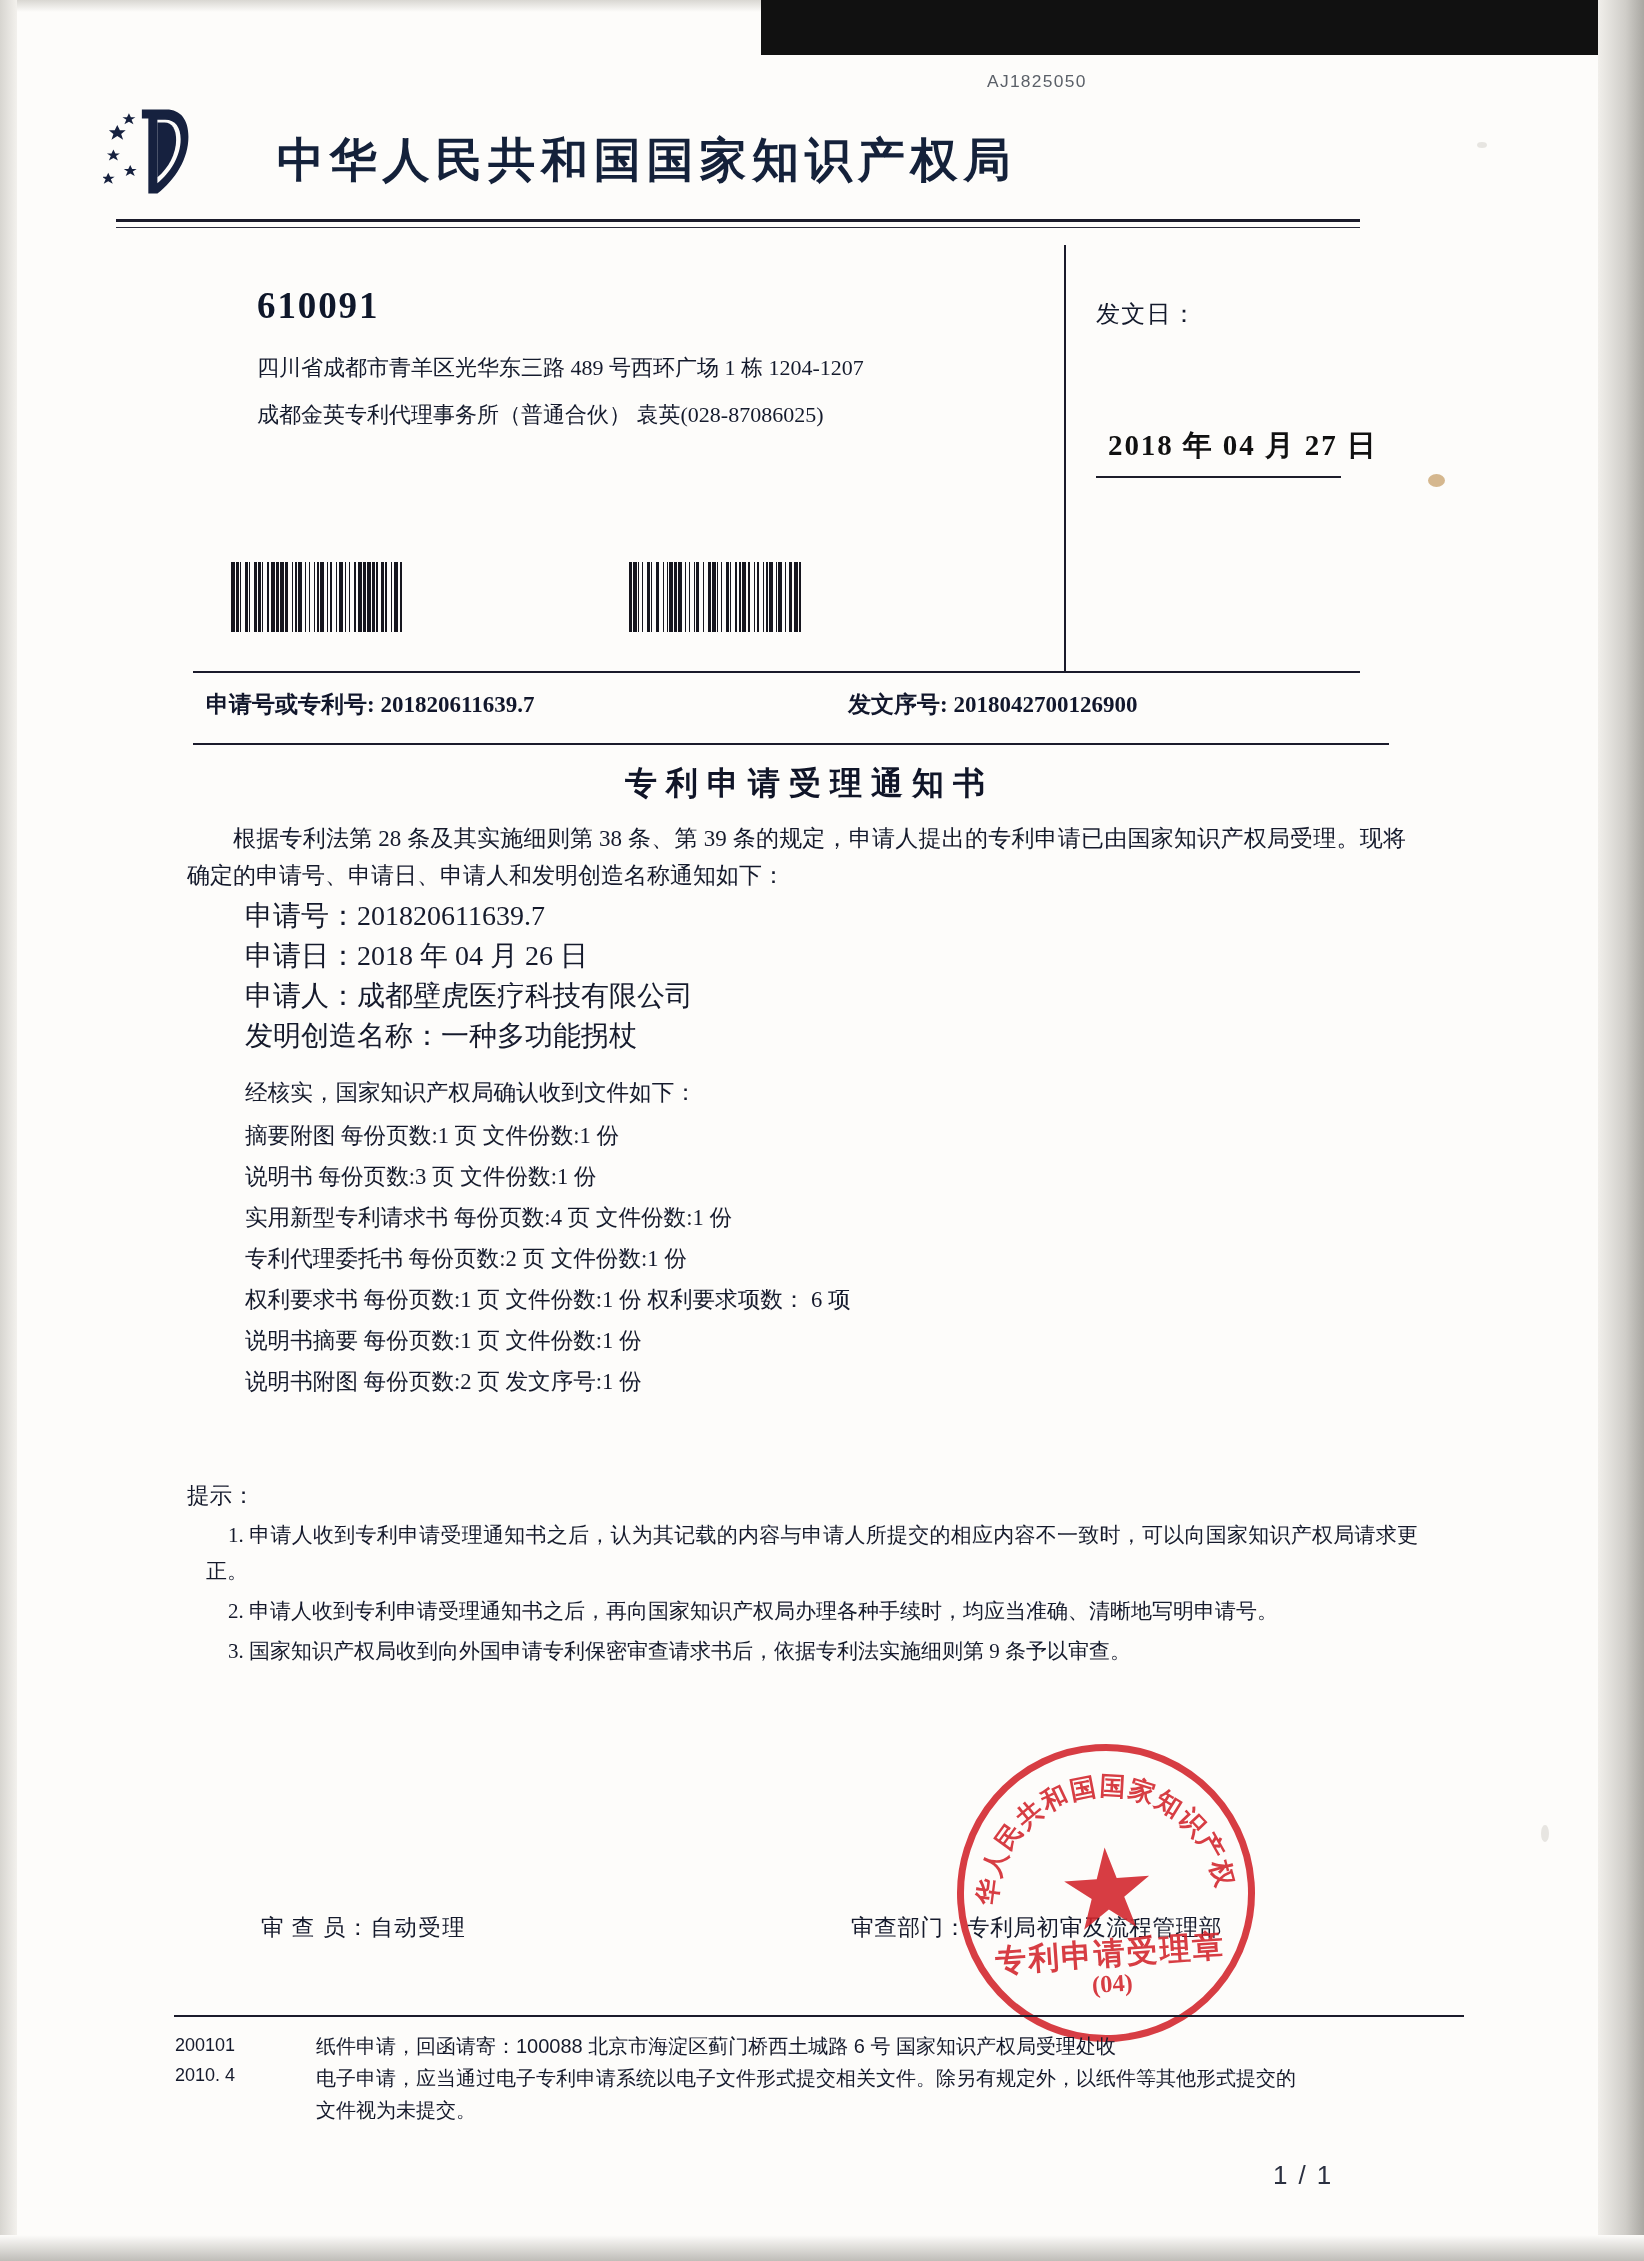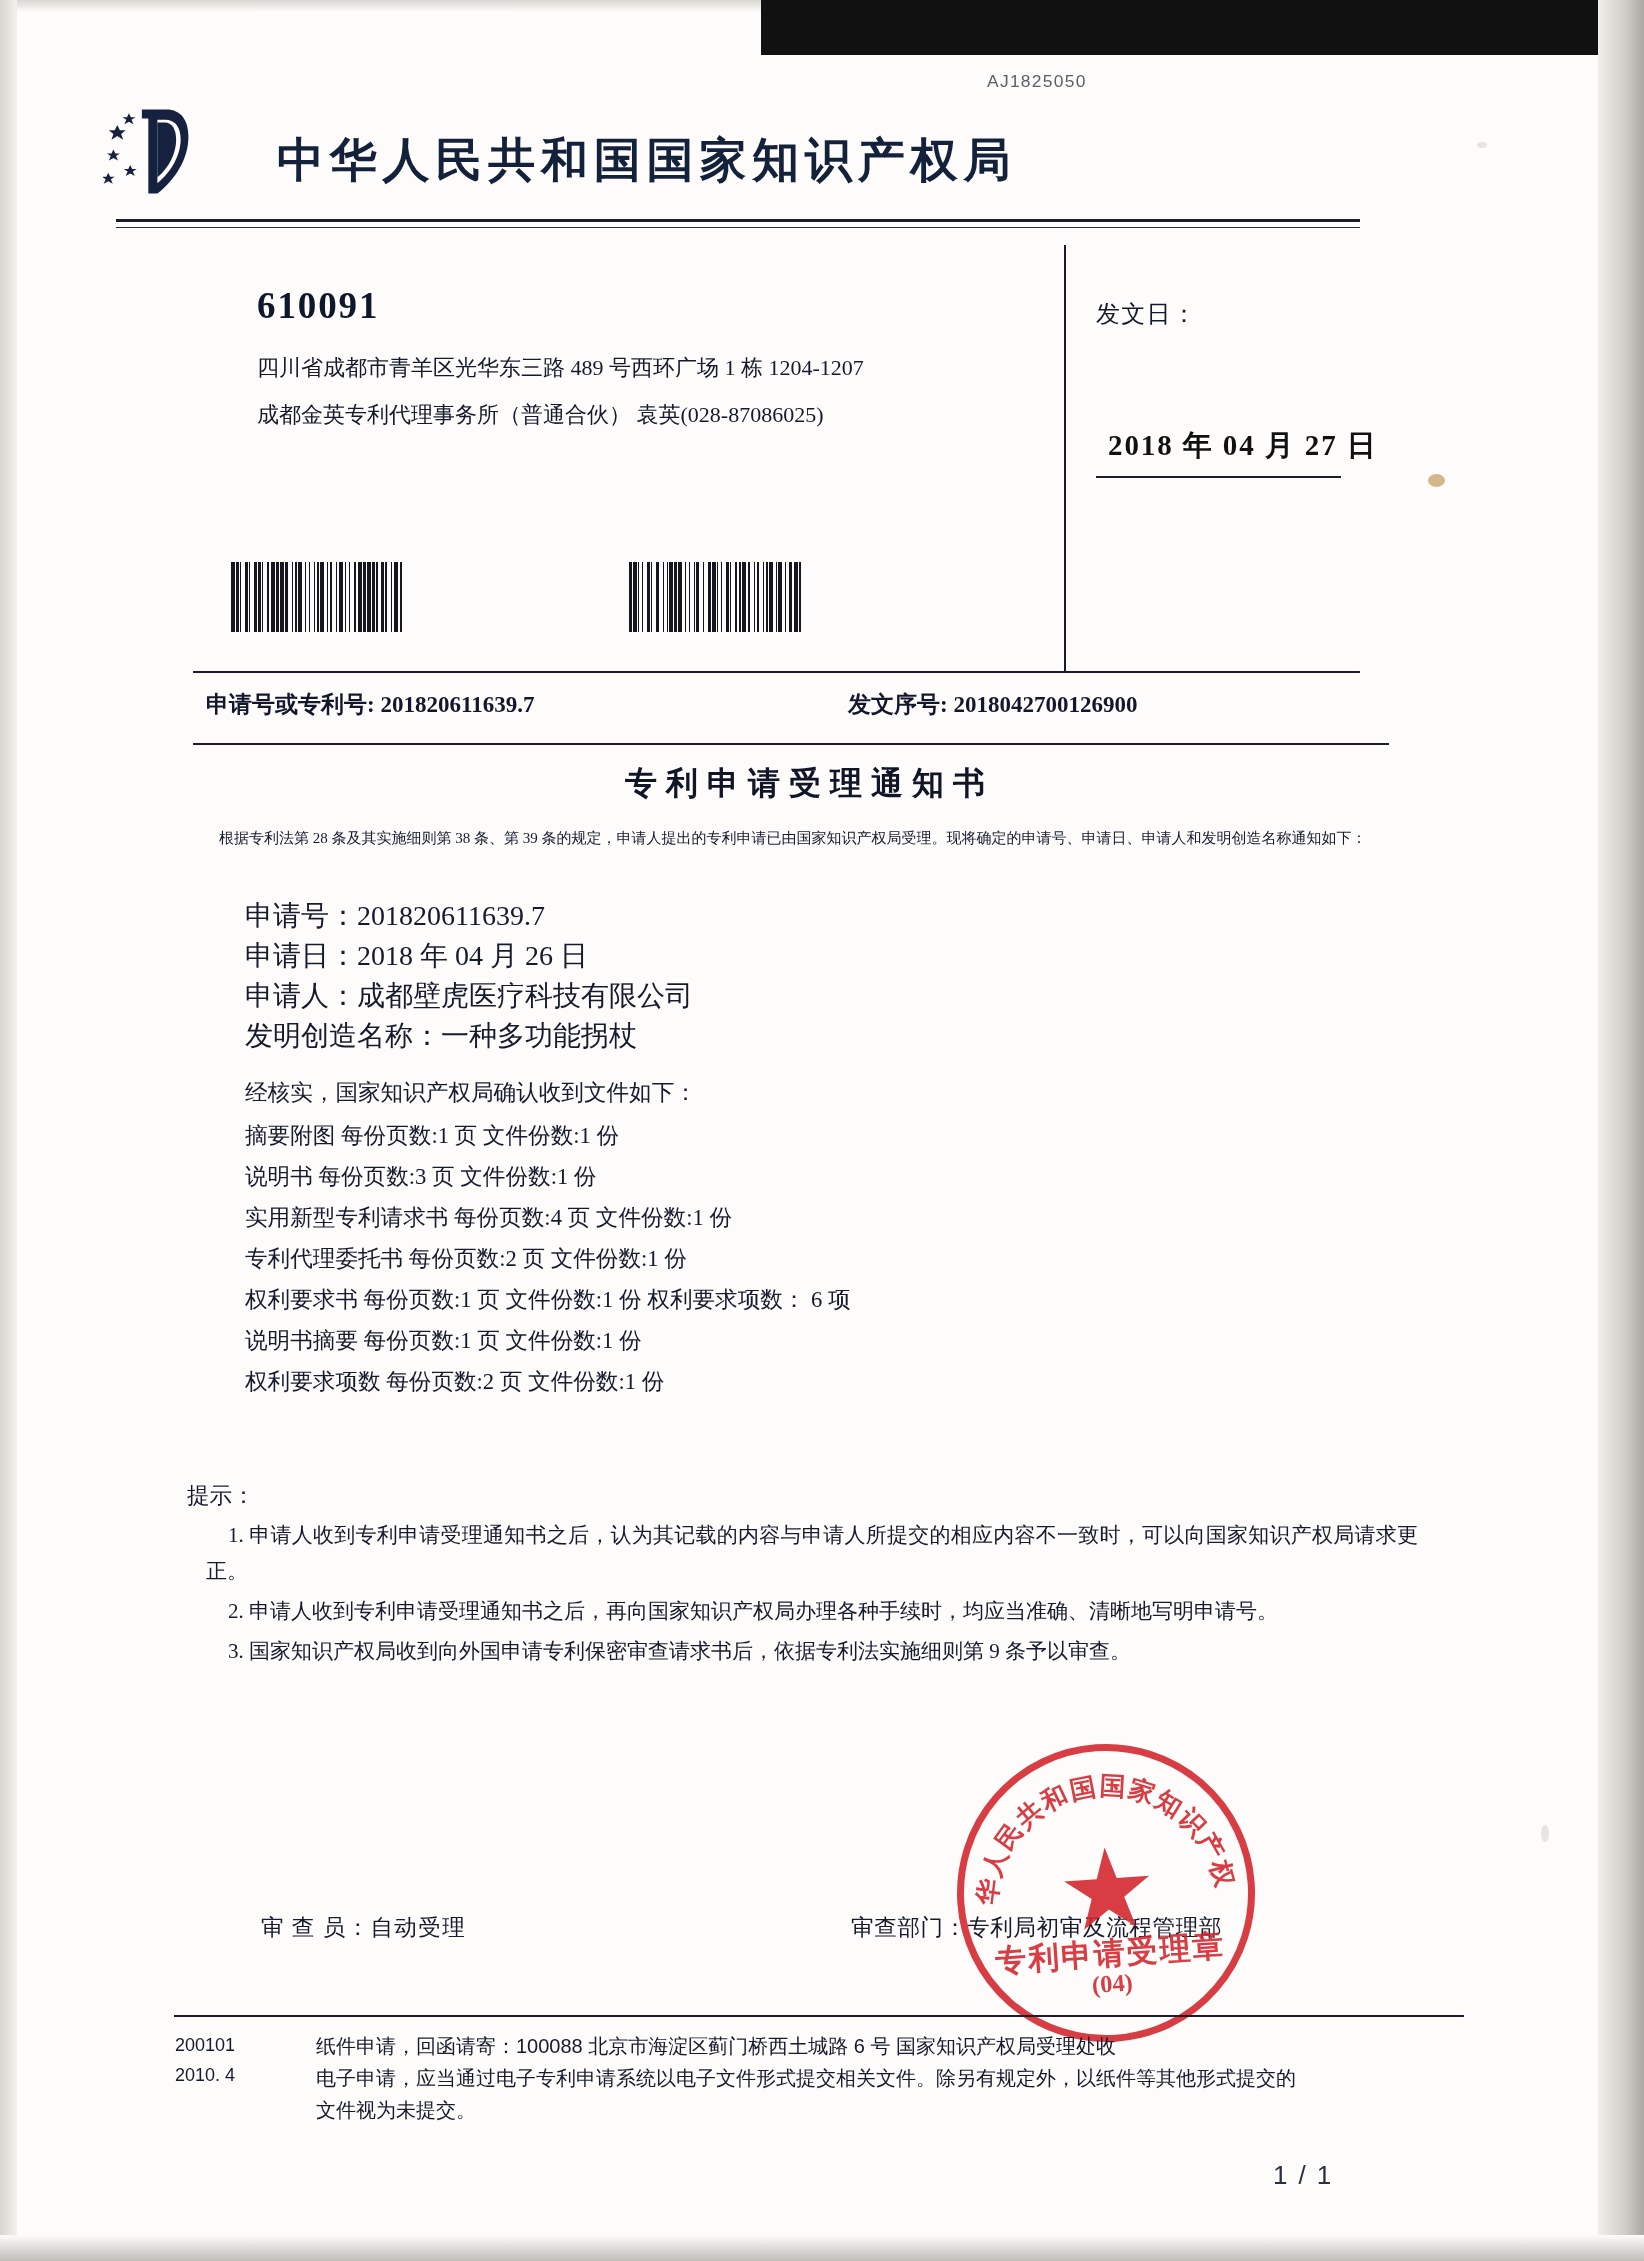--- a/index.html
+++ b/index.html
@@ -200,23 +200,23 @@
     font-size: 32px;
     font-weight: bold;
     letter-spacing: 9px;
     color: #101528;
     margin-left: 36px;
   }
 
   
   .body-text {
     position: absolute;
-    top: 820px; left: 173px;
+    top: 820px; left: 187px;
     width: 1219px;
-    font-size: 15px;
+    font-size: 23px;
     line-height: 37px;
     color: #151a2c;
     text-indent: 46px;
     text-align: justify;
   }
   .field-list {
     position: absolute;
     top: 896px; left: 245px;
     font-size: 28px;
     line-height: 40px;
@@ -421,21 +421,21 @@
 
   <div class="confirm-line">经核实，国家知识产权局确认收到文件如下：</div>
 
   <div class="docs-list">
     <div>摘要附图 每份页数:1 页 文件份数:1 份</div>
     <div>说明书 每份页数:3 页 文件份数:1 份</div>
     <div>实用新型专利请求书 每份页数:4 页 文件份数:1 份</div>
     <div>专利代理委托书 每份页数:2 页 文件份数:1 份</div>
     <div>权利要求书 每份页数:1 页 文件份数:1 份 权利要求项数： 6 项</div>
     <div>说明书摘要 每份页数:1 页 文件份数:1 份</div>
-    <div>权利要求项数 每份页数:2 页 文件份数:1 份</div>
+    <div>说明书附图 每份页数:2 页 发文序号:1 份</div>
   </div>
 
   <div class="notes-head">提示：</div>
   <div class="notes">
     <div>1. 申请人收到专利申请受理通知书之后，认为其记载的内容与申请人所提交的相应内容不一致时，可以向国家知识产权局请求更正。</div>
     <div>2. 申请人收到专利申请受理通知书之后，再向国家知识产权局办理各种手续时，均应当准确、清晰地写明申请号。</div>
     <div>3. 国家知识产权局收到向外国申请专利保密审查请求书后，依据专利法实施细则第 9 条予以审查。</div>
   </div>
 
   <div class="examiner">审 查 员：自动受理</div>

